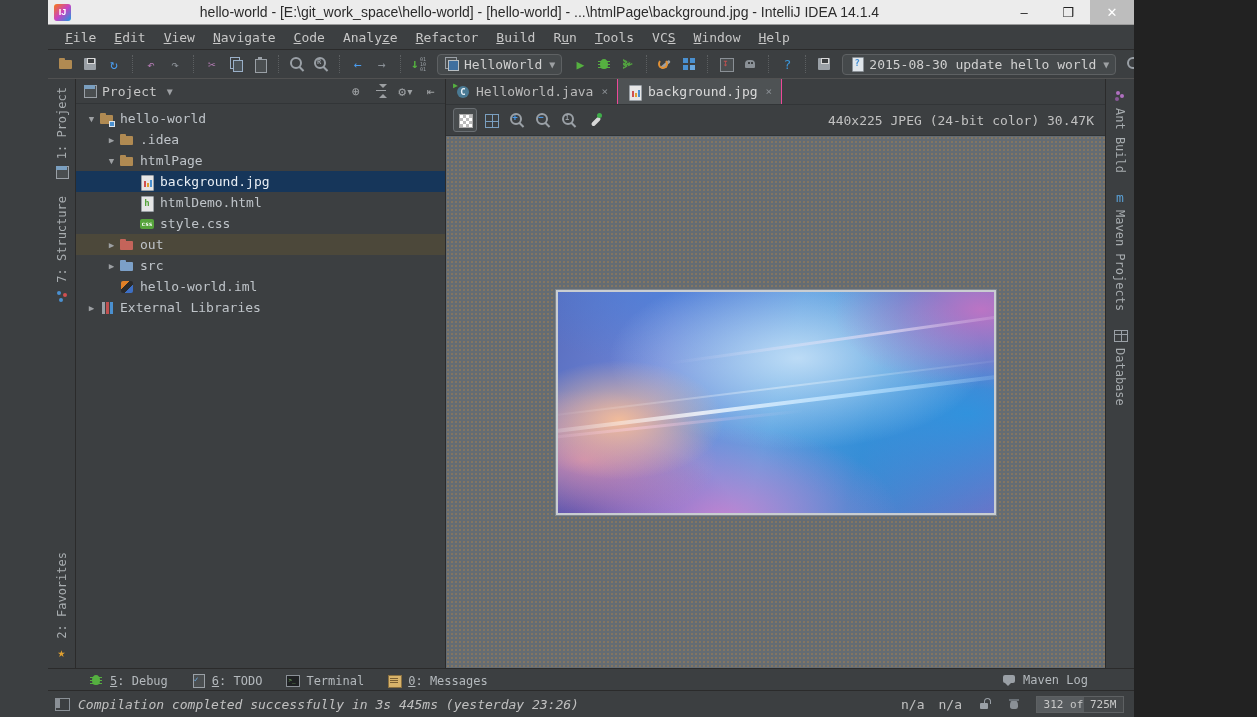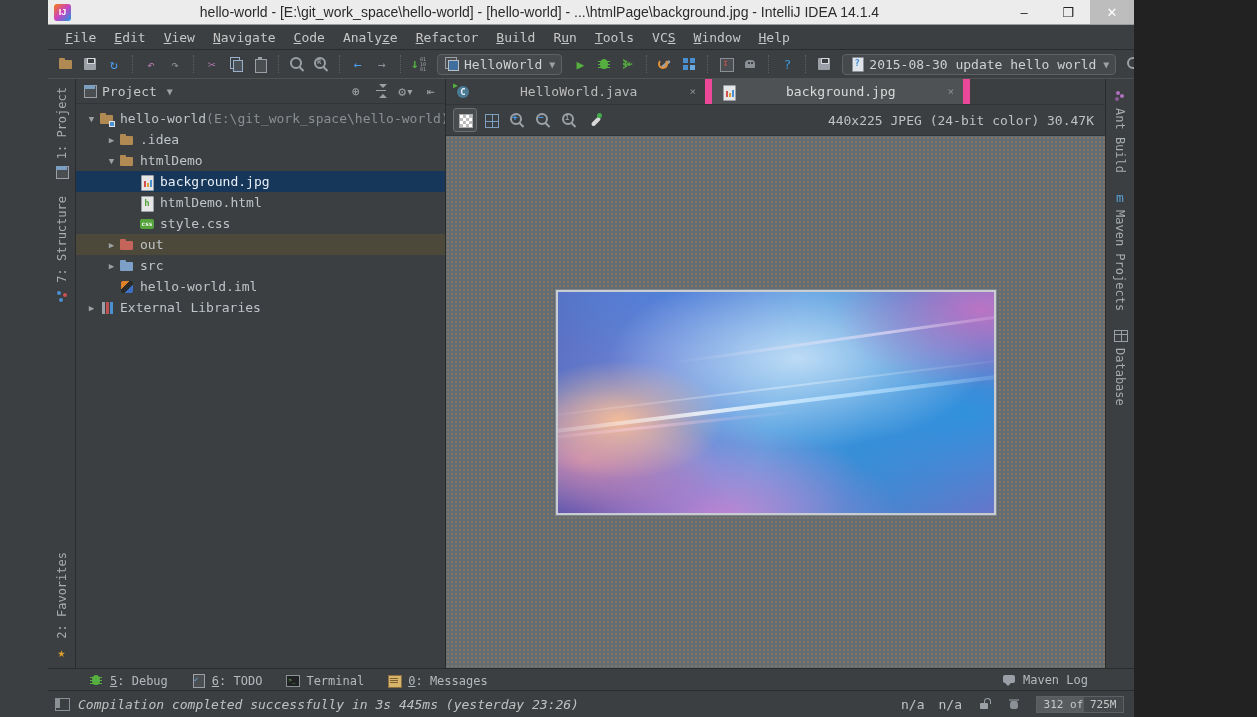--- a/index.html
+++ b/index.html
@@ -55,21 +55,21 @@
   .tree-row{height:21px;display:flex;align-items:center;white-space:nowrap;color:#bfc4c9;}
   .tree-row.selected{background:#16365a;color:#e8eef4;}
   .tree-row.hovered{background:#4c483a;}
   .tree-arrow{width:15px;text-align:center;font-size:9px;color:#9da0a3;flex:0 0 auto;}
   .tree-label{margin-left:5px;}
   .tree-suffix{color:#8a8f94;}
 
   
   .editor{flex:1;display:flex;flex-direction:column;min-width:0;}
   .tabbar{height:26px;background:#3c3f41;border-bottom:1px solid #323537;display:flex;align-items:flex-end;flex:0 0 auto;}
-  .tab{height:25px;display:flex;align-items:center;padding:0 9px;border-right:7px solid #ec4899;color:#bbb;gap:44px;}
+  .tab{height:25px;display:flex;align-items:center;padding:0 9px;border-right:1px solid #ec4899;color:#bbb;}
   .tab.active{background:#4e5254;color:#dadada;}
   .tab .close{margin-left:8px;color:#8a8f94;font-size:11px;}
   .imgbar{height:31px;background:#3c3f41;border-bottom:1px solid #323537;display:flex;align-items:center;
     padding:0 7px;flex:0 0 auto;}
   .img-btn{width:24px;height:24px;display:flex;align-items:center;justify-content:center;margin-right:2px;}
   .img-btn.pressed{background:#484c4e;border:1px solid #6a6f73;border-radius:3px;}
   .img-info{margin-left:auto;color:#c0c0c0;font-size:13px;padding-right:4px;}
   .viewer{flex:1;background-color:#646c73;position:relative;display:flex;align-items:center;justify-content:center;
     background-image:radial-gradient(rgba(200,140,60,.30) 1px,transparent 1.3px);background-size:4px 4px;}
 
@@ -397,31 +397,30 @@
             <span class="icx glyph" style="color: rgb(157, 160, 163);">⇤</span>
           </span>
       </div>
       <div class="tree" id="tree">
           <div class="tree-row" style="padding-left: 8px;">
             <span class="tree-arrow">▼</span>
             <span class="icx ic-folder proot">
               <span class="corner"></span>
             </span>
             <span class="tree-label">hello-world</span>
-            <span class="tree-suffix"> (E:\git_work_space\hello-world)</span>
           </div>
           <div class="tree-row" style="padding-left: 28px;">
             <span class="tree-arrow">▶</span>
             <span class="icx ic-folder"></span>
             <span class="tree-label">.idea</span>
           </div>
           <div class="tree-row" style="padding-left: 28px;">
             <span class="tree-arrow">▼</span>
             <span class="icx ic-folder"></span>
-            <span class="tree-label">htmlDemo</span>
+            <span class="tree-label">htmlPage</span>
           </div>
           <div class="tree-row selected" style="padding-left: 48px;">
             <span class="tree-arrow"></span>
             <span class="icx ic-page img-page">
               <span class="b1"></span>
               <span class="b2"></span>
               <span class="b3"></span>
             </span>
             <span class="tree-label">background.jpg</span>
           </div>

